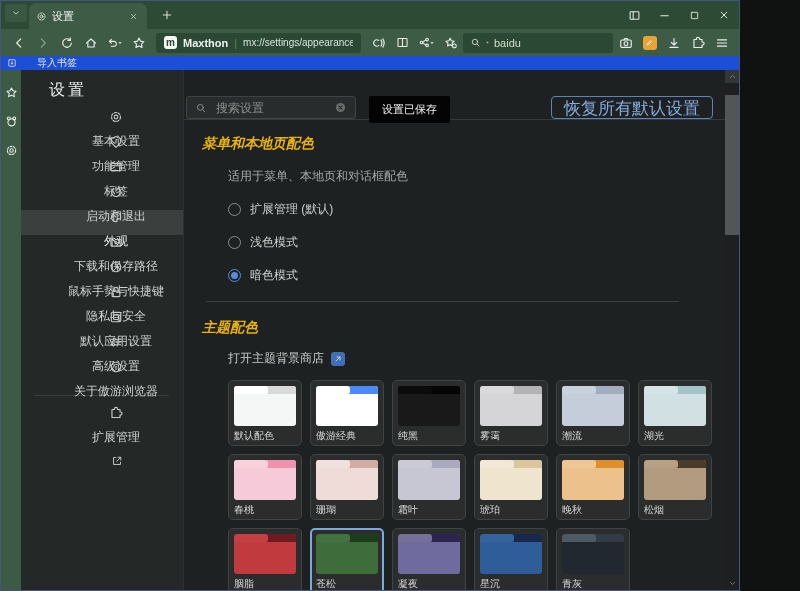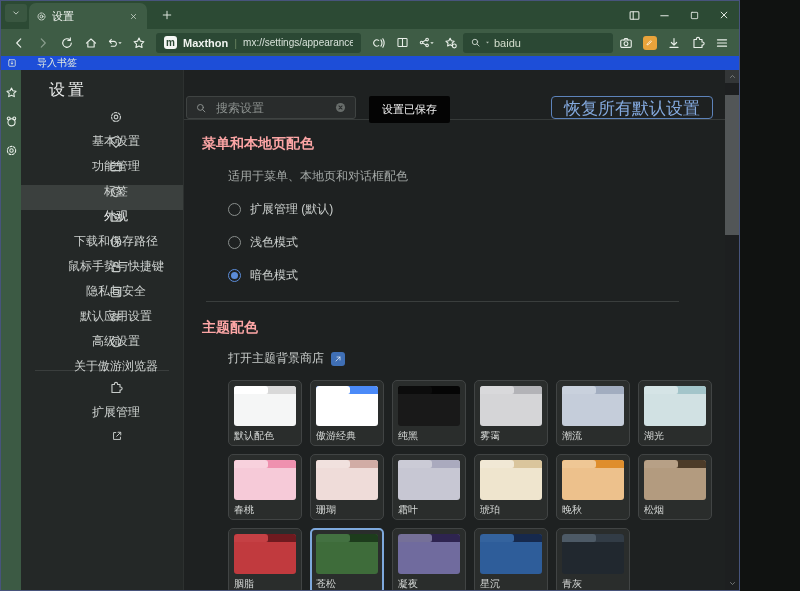--- a/index.html
+++ b/index.html
@@ -49,21 +49,21 @@
   
   #content{flex:1;min-width:0;display:flex;flex-direction:column;background:#1e2121;}
   #chead{height:40px;flex:none;display:flex;align-items:flex-end;border-bottom:1px solid #363a39;padding:9px 12px 0 2px;}
   #ssearch{width:170px;height:23px;box-sizing:border-box;background:#292c2c;border:1px solid #3f4342;border-radius:3px;
     display:flex;align-items:center;gap:7px;padding:0 8px;color:#8b908e;}
   #ssearch input{flex:1;min-width:0;background:transparent;border:none;outline:none;font-size:12px;color:#d7dad8;font-family:inherit;}
   #ssearch input::placeholder{color:#8b908e;}
   #restore-btn{margin-left:auto;height:23px;padding:0 12px;background:transparent;border:1px solid #5d83ba;border-radius:4px;
     color:#84aadf;font-size:17px;font-family:Liberation Serif, serif;}
   #cbody{flex:1;overflow:hidden;padding:15px 0 0 18px;}
-  .section-title{font-size:14px;font-weight:bold;color:#fca5a5;}
+  .section-title{font-size:14px;font-weight:bold;color:#eab308;font-style:italic;}
   .sub{margin:15px 0 0 26px;font-size:12px;color:#a4a9a7;}
   .radio-row{margin:16px 0 0 26px;display:flex;align-items:center;gap:9px;font-size:12px;color:#cbcfcd;}
   .rdot{width:13px;height:13px;box-sizing:border-box;border:1.5px solid #898e8c;border-radius:50%;position:relative;flex:none;}
   .rdot.checked{border-color:#5b8cd8;}
   .rdot.checked::after{content:"";position:absolute;inset:2px;border-radius:50%;background:#5b8cd8;}
   .hdivider{height:1px;background:#3a3e3d;margin:17px 46px 17px 4px;}
   .store-row{margin:13px 0 0 26px;display:flex;align-items:center;gap:7px;font-size:12px;color:#c7cbc9;}
   .store-chip{width:14px;height:14px;border-radius:3px;background:#3f6fb5;color:#fff;}
   #theme-grid{margin:13px 0 0 26px;display:grid;grid-template-columns:repeat(6,74px);gap:8px;}
   .tcard{height:66px;box-sizing:border-box;background:#2a2d2c;border:1px solid #414444;border-radius:5px;padding:5px;}
@@ -367,20 +367,29 @@
           </div>
           <div class="navitem">
             <span class="nicon">
               <svg width="14" height="14" viewBox="0 0 16 16" fill="none" stroke="currentColor" stroke-width="1.3" stroke-linecap="round" stroke-linejoin="round">
                 <rect x="2" y="3.8" width="12" height="8.4" rx="1.2"></rect>
                 <path d="M2 6.6h12"></path>
               </svg>
             </span>
             <span>标签</span>
           </div>
+          <div class="navitem">
+            <span class="nicon">
+              <svg width="14" height="14" viewBox="0 0 16 16" fill="none" stroke="currentColor" stroke-width="1.3" stroke-linecap="round" stroke-linejoin="round">
+                <path d="M8 2.2v5"></path>
+                <path d="M5.2 4.2a4.9 4.9 0 1 0 5.6 0"></path>
+              </svg>
+            </span>
+            <span>启动和退出</span>
+          </div>
           <div class="navitem sel">
             <span class="nicon">
               <svg width="14" height="14" viewBox="0 0 16 16" fill="none" stroke="currentColor" stroke-width="1.3" stroke-linecap="round" stroke-linejoin="round">
                 <path d="M8 2.6a5.4 5.4 0 1 0 .4 10.8c.9 0 1.1-.8.7-1.4-.5-.8.1-1.7 1.1-1.7h1.5c.9 0 1.7-.7 1.7-1.7C13.4 5 11 2.6 8 2.6z"></path>
                 <circle cx="5.4" cy="6.2" r=".7" fill="currentColor" stroke="none"></circle>
                 <circle cx="8.2" cy="4.9" r=".7" fill="currentColor" stroke="none"></circle>
                 <circle cx="10.8" cy="6.6" r=".7" fill="currentColor" stroke="none"></circle>
               </svg>
             </span>
             <span>外观</span>

